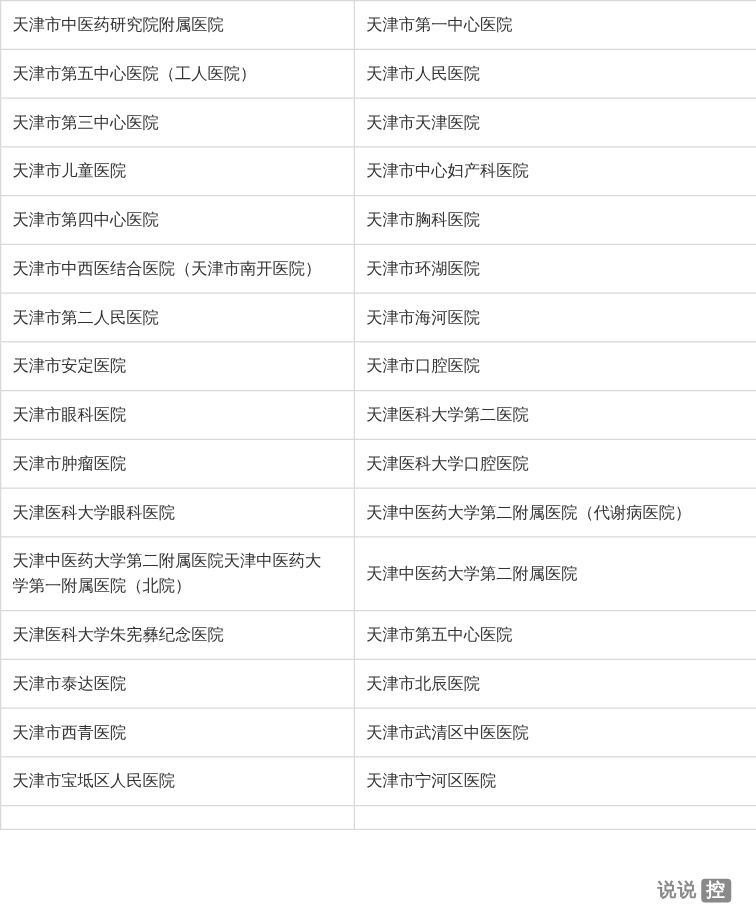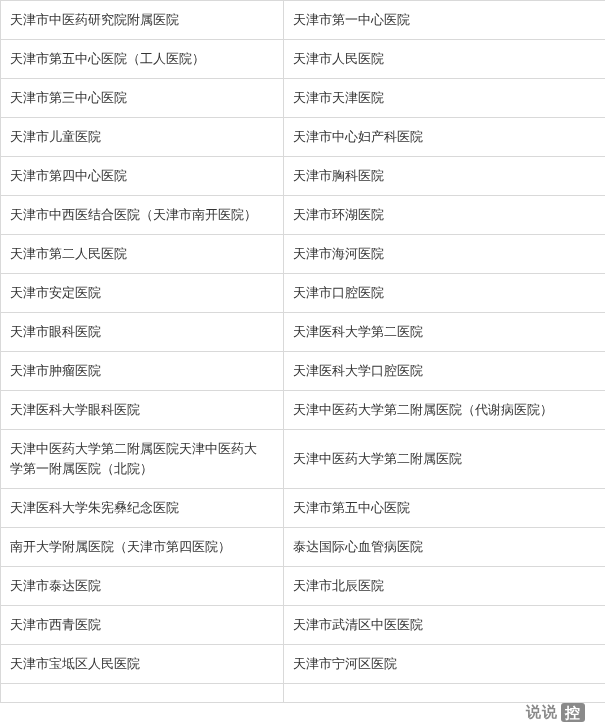--- a/index.html
+++ b/index.html
@@ -171,28 +171,20 @@
     <tr>
       <td class="col-left">
           <span class="cell-lines"><span class="line">天津医科大学朱宪彝纪念医院</span></span>
         </td>
       <td class="col-right">
           <span class="cell-lines"><span class="line">天津市第五中心医院</span></span>
         </td>
     </tr>
     <tr>
       <td class="col-left">
-          <span class="cell-lines"><span class="line">南开大学附属医院（天津市第四医院）</span></span>
-        </td>
-      <td class="col-right">
-          <span class="cell-lines"><span class="line">泰达国际心血管病医院</span></span>
-        </td>
-    </tr>
-    <tr>
-      <td class="col-left">
           <span class="cell-lines"><span class="line">天津市泰达医院</span></span>
         </td>
       <td class="col-right">
           <span class="cell-lines"><span class="line">天津市北辰医院</span></span>
         </td>
     </tr>
     <tr>
       <td class="col-left">
           <span class="cell-lines"><span class="line">天津市西青医院</span></span>
         </td>

